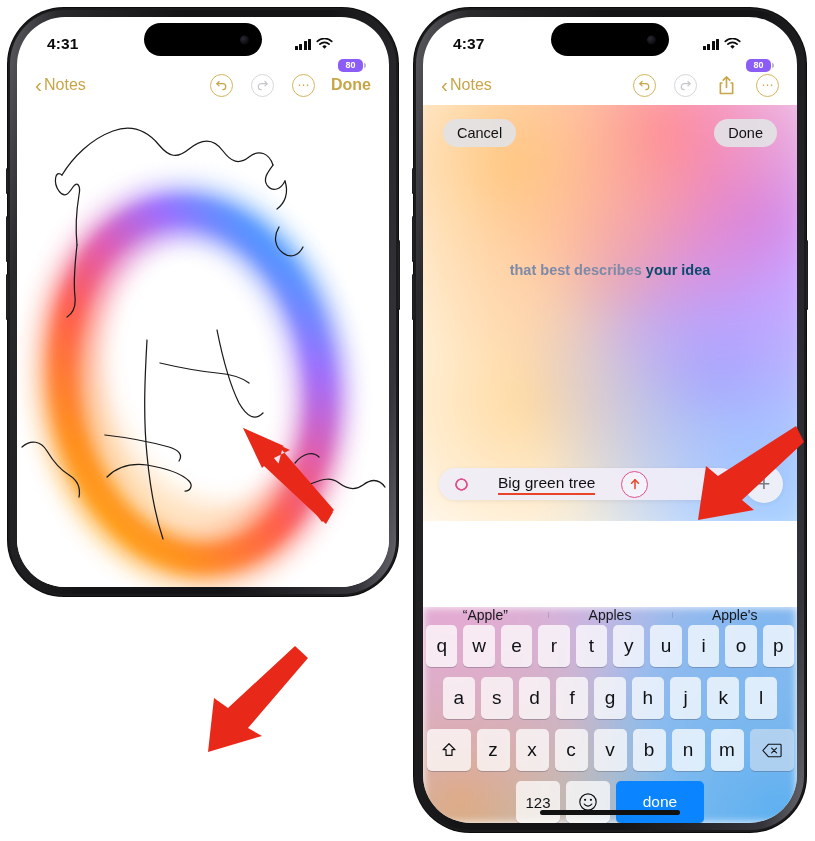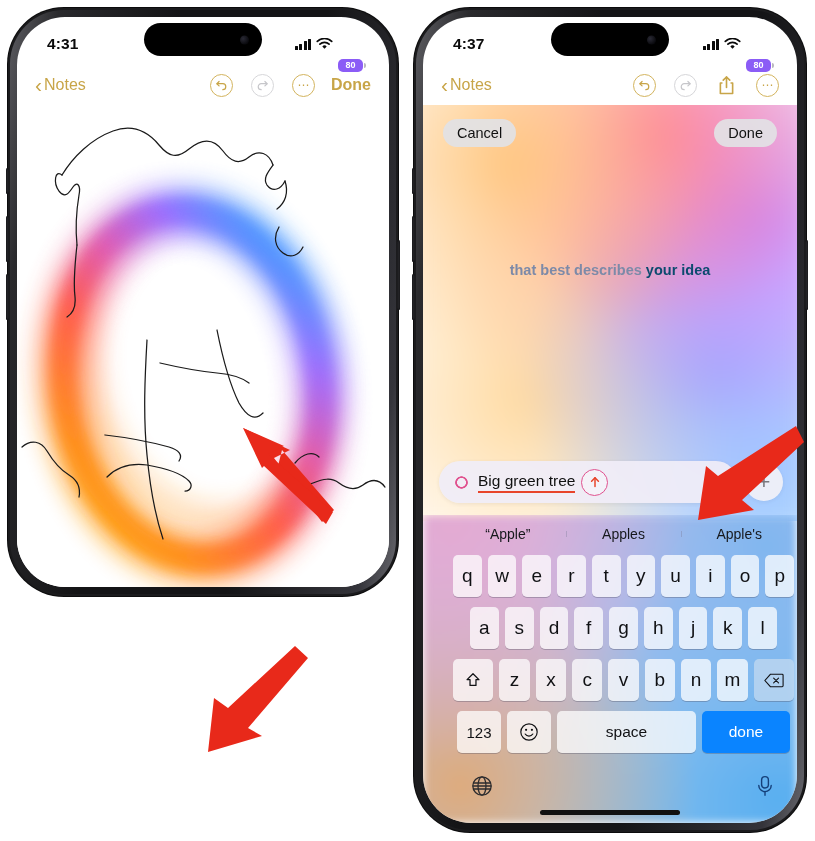--- a/index.html
+++ b/index.html
@@ -161,23 +161,23 @@
     text-align:center; font-size:14.5px; line-height:1.45; font-weight:600;
     padding:0 26px;
   }
   .pg-hint span { white-space:pre; }
 
   .prompt-row {
     position:absolute; left:16px; right:14px; bottom:18px; z-index:5;
     display:flex; align-items:center; gap:8px;
   }
   .prompt-field {
-    flex:1; height:42px; border-radius:21px;
+    flex:1; height:32px; border-radius:21px;
     background: rgba(240,237,247,.93);
-    display:flex; align-items:center; padding:0 8px 0 12px; gap:6px;
+    display:flex; align-items:center; padding:0 8px 0 12px; gap:26px;
     box-shadow: 0 1px 4px rgba(0,0,0,.07);
   }
   .pg-icon { width:21px;height:21px; flex:0 0 21px; }
   .prompt-text {
     flex:1; font-size:15.5px; color:#111;
     border-bottom: 2px solid #e8442a; padding-bottom:1px;
     align-self:center; max-width:max-content;
   }
   .submit-btn {
     width:27px;height:27px;border-radius:50%;
@@ -187,21 +187,21 @@
   }
   .add-btn {
     width:38px;height:38px;border-radius:50%;
     background: rgba(244,242,247,.9); color:#7a7a80;
     display:flex;align-items:center;justify-content:center;
     font-size:22px; cursor:pointer; flex:0 0 38px;
     box-shadow: 0 1px 4px rgba(0,0,0,.06);
   }
 
   
-  .kb { position:absolute; left:0; right:0; bottom:0; height:308px; overflow:hidden;padding-left:27px; }
+  .kb { position:absolute; left:0; right:0; bottom:0; height:216px; overflow:hidden; }
   .kb-bg {
     position:absolute; inset:0;
     background:
       radial-gradient(circle at 8% 4%, rgba(228,170,210,.95) 0%, rgba(228,170,210,0) 52%),
       radial-gradient(circle at 92% 10%, rgba(126,182,240,.95) 0%, rgba(126,182,240,0) 55%),
       radial-gradient(circle at 10% 88%, rgba(224,170,120,.95) 0%, rgba(224,170,120,0) 55%),
       radial-gradient(circle at 95% 92%, rgba(90,175,240,1) 0%, rgba(90,175,240,0) 55%),
       linear-gradient(150deg,#d8b4dd 0%, #b9c0ea 40%, #a6c8ef 70%, #8fc4ef 100%);
     filter: blur(4px);
   }
@@ -589,21 +589,20 @@
             <div class="krow krow4">
               <div class="key num">123</div>
               <div class="key emoji">
                 <svg width="20" height="20" viewBox="0 0 22 22">
                     <circle cx="11" cy="11" r="9" fill="none" stroke="#101114" stroke-width="1.3"></circle>
                     <circle cx="7.8" cy="8.6" r="1.2" fill="#101114"></circle>
                     <circle cx="14.2" cy="8.6" r="1.2" fill="#101114"></circle>
                     <path d="M6.8 13.2a5 5 0 0 0 8.4 0" fill="none" stroke="#101114" stroke-width="1.3" stroke-linecap="round"></path>
                   </svg>
               </div>
-              <div class="key space">space</div>
               <div class="key done">done</div>
             </div>
           </div>
           <div class="kb-bottom">
             <svg class="globe" viewBox="0 0 24 24">
               <g fill="none" stroke="#2b2b2e" stroke-width="1.3">
                 <circle cx="12" cy="12" r="9.2"></circle>
                 <ellipse cx="12" cy="12" rx="4" ry="9.2"></ellipse>
                 <path d="M3 9h18M3 15h18M2.8 12h18.4"></path>
               </g>

